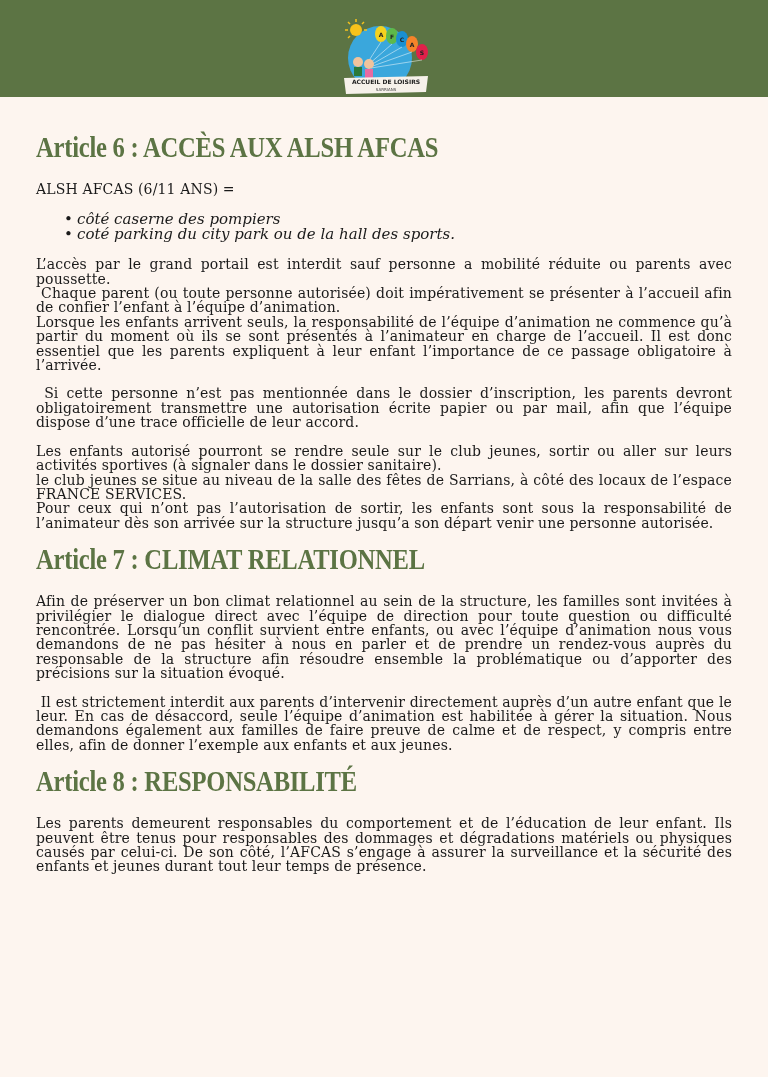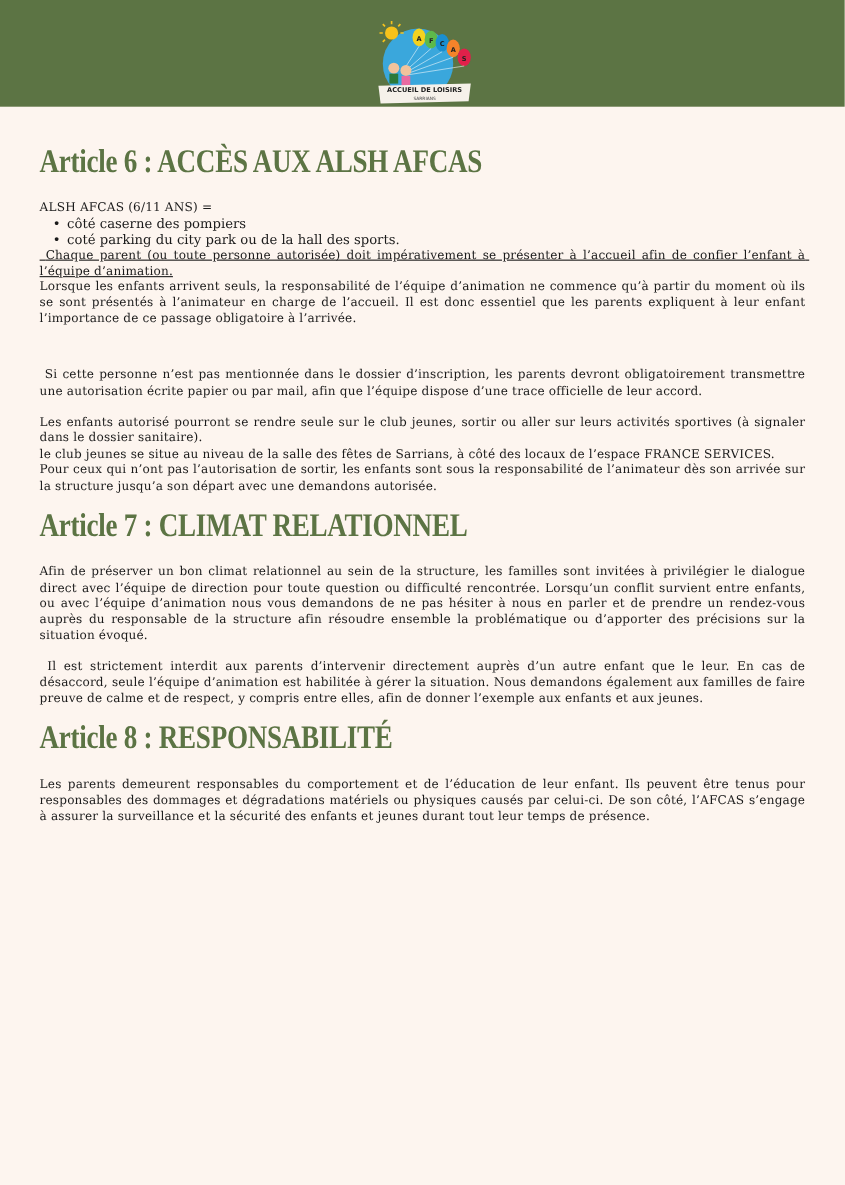--- a/index.html
+++ b/index.html
@@ -31,32 +31,32 @@
       color: #5c7444;
       font-size: 30px;
       line-height: 34px;
       margin: 12px 0 18px 0;
       transform: scaleX(0.82);
       transform-origin: left center;
       white-space: nowrap;
       letter-spacing: -0.3px;
     }
     .para {
-      font-size: 11px;
+      font-size: 14px;
       line-height: 14.4px;
       margin: 0;
       text-align: justify;
       letter-spacing: 0.15px;
     }
     .para.last-line-left { text-align-last: left; }
     .gap { height: 14px; }
     ul.bullets {
-      margin: 0; padding: 0 0 0 12px;
+      margin: 16px; padding: 0 0 0 12px;
       list-style: none;
-      font-size: 12px; line-height: 14.4px;
+      font-size: 15px; line-height: 14.4px; font-style: italic;
     }
     ul.bullets li { position: relative; padding-left: 13px; }
     ul.bullets li::before {
       content: "•"; position: absolute; left: 0; top: 0;
     }
     .sec6-title { margin-top: 8px; }
   </style>
 </head>
 <body>
 
@@ -114,28 +114,29 @@
 
 <div class="content">
 
   <section>
     <h2 class="article-title sec6-title">Article 6 : ACCÈS  AUX ALSH AFCAS</h2>
     <p class="para">ALSH AFCAS (6/11 ANS) =</p>
     <ul class="bullets">
       <li>côté caserne des pompiers</li>
       <li>coté parking du city park ou de la hall des sports.</li>
     </ul>
-    <p class="para last-line-left" style="white-space:pre-wrap;text-decoration:underline;"> Chaque parent (ou toute personne autorisée) doit impérativement se présenter à l’accueil afin de confier l’enfant à l’équipe d’animation.</p>
+    <p class="para last-line-left">L’accès par le grand portail est interdit sauf personne a mobilité réduite ou parents avec poussette.</p>
+    <p class="para last-line-left" style="white-space:pre-wrap;"> Chaque parent (ou toute personne autorisée) doit impérativement se présenter à l’accueil afin de confier l’enfant à l’équipe d’animation.</p>
     <p class="para last-line-left">Lorsque les enfants arrivent seuls, la responsabilité de l’équipe d’animation ne commence qu’à partir du moment où ils se sont présentés à l’animateur en charge de l’accueil. Il est donc essentiel que les parents expliquent à leur enfant l’importance de ce passage obligatoire à l’arrivée.</p>
     <div class="gap"></div>
-    <p class="para last-line-left" style="white-space:pre-wrap;margin-top:23px;"> Si cette personne n’est pas mentionnée dans le dossier d’inscription, les parents devront obligatoirement transmettre une autorisation écrite papier ou par mail, afin que l’équipe dispose d’une trace officielle de leur accord.</p>
+    <p class="para last-line-left" style="white-space:pre-wrap;"> Si cette personne n’est pas mentionnée dans le dossier d’inscription, les parents devront obligatoirement transmettre une autorisation écrite papier ou par mail, afin que l’équipe dispose d’une trace officielle de leur accord.</p>
     <div class="gap"></div>
     <p class="para last-line-left">Les enfants autorisé pourront se rendre seule sur le club jeunes, sortir ou aller sur leurs activités sportives (à signaler dans le dossier sanitaire).</p>
     <p class="para last-line-left">le club jeunes se situe au niveau de la salle des fêtes de Sarrians, à côté des locaux de l’espace FRANCE SERVICES.</p>
-    <p class="para last-line-left">Pour ceux qui n’ont pas l’autorisation de sortir, les enfants sont sous la responsabilité de l’animateur dès son arrivée sur la structure jusqu’a son départ avec une demandons autorisée.</p>
+    <p class="para last-line-left">Pour ceux qui n’ont pas l’autorisation de sortir, les enfants sont sous la responsabilité de l’animateur dès son arrivée sur la structure jusqu’a son départ venir une personne autorisée.</p>
   </section>
 
   <section>
     <h2 class="article-title">Article 7 : CLIMAT RELATIONNEL</h2>
     <p class="para last-line-left">Afin de préserver un bon climat relationnel au sein de la structure, les familles sont invitées à privilégier le dialogue direct avec l’équipe de direction pour toute question ou difficulté rencontrée. Lorsqu’un conflit survient entre enfants, ou avec l’équipe d’animation nous vous demandons de ne pas hésiter à nous en parler et de prendre un rendez-vous auprès du responsable de la structure afin résoudre ensemble la problématique ou d’apporter des précisions sur la situation évoqué.</p>
     <div class="gap"></div>
     <p class="para last-line-left" style="white-space:pre-wrap;"> Il est strictement interdit aux parents d’intervenir directement auprès d’un autre enfant que le leur. En cas de désaccord, seule l’équipe d’animation est habilitée à gérer la situation. Nous demandons également aux familles de faire preuve de calme et de respect, y compris entre elles, afin de donner l’exemple aux enfants et aux jeunes.</p>
   </section>
 
   <section>

